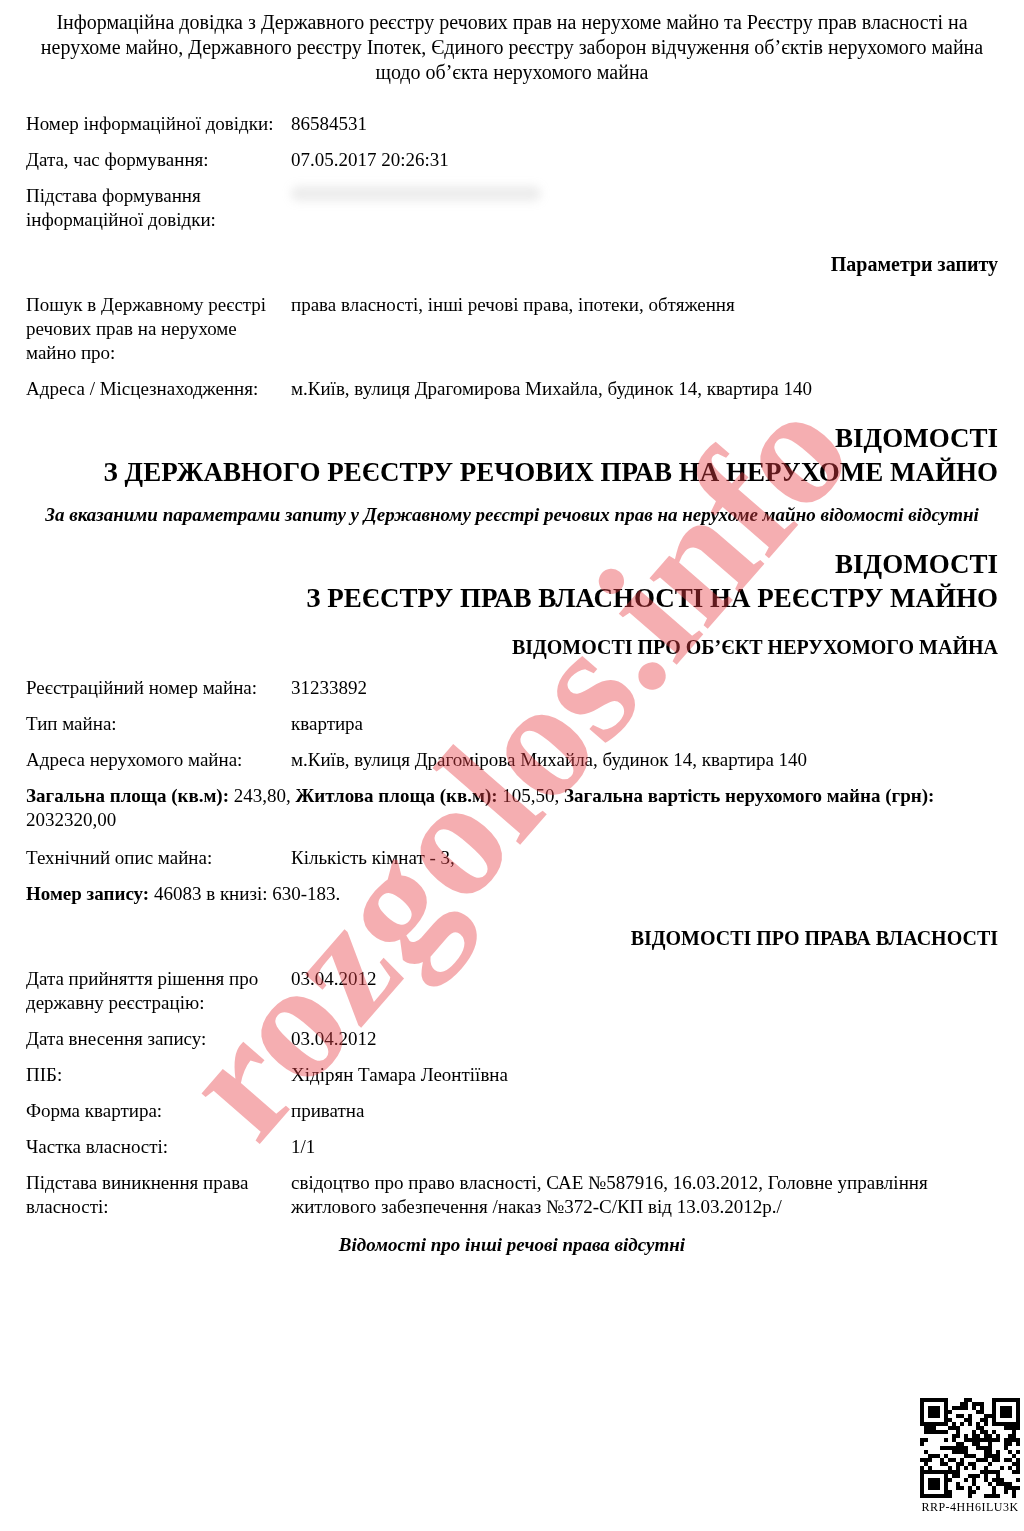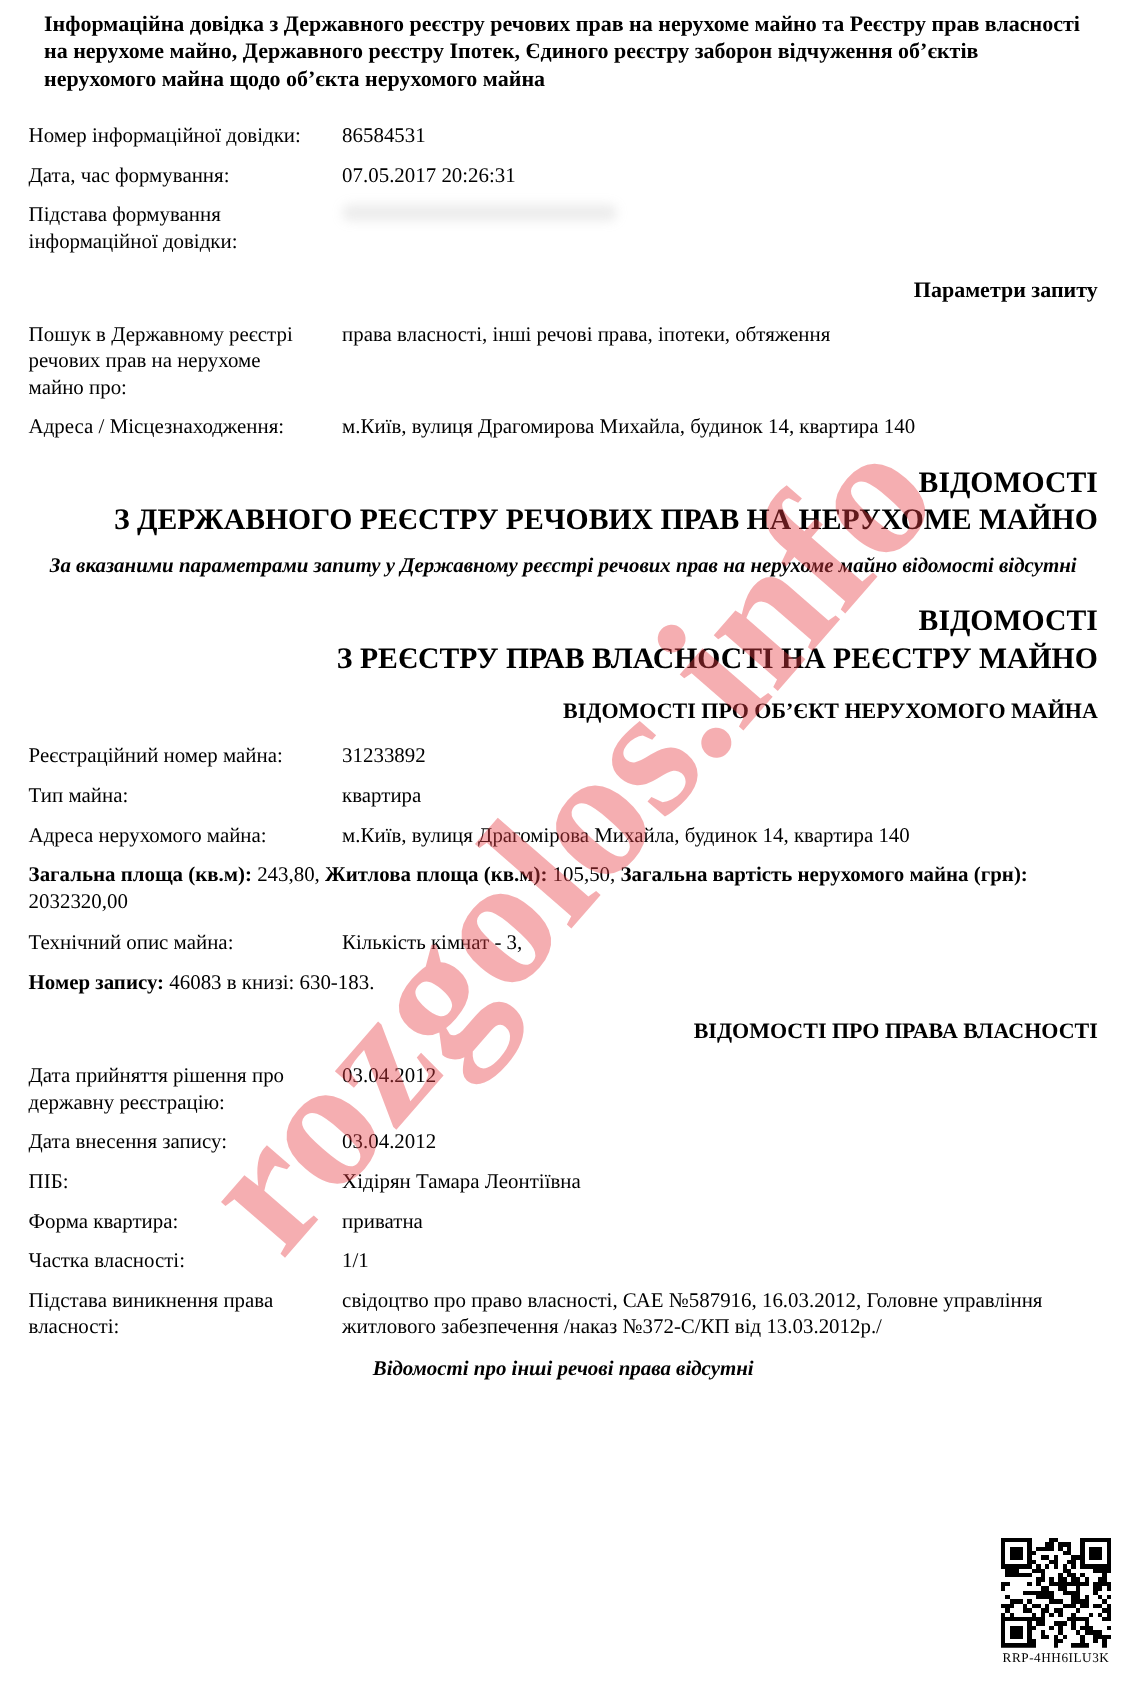--- a/index.html
+++ b/index.html
@@ -11,27 +11,27 @@
     margin:0 auto;
     background:#ffffff;
     color:#000;
     font-family:"Liberation Serif", serif;
     font-size:19px;
     line-height:1.26;
     padding:8px 26px 0 26px;
     overflow:hidden;
   }
   .doc-title {
-    font-weight:bold;
-    text-align:left;
+    font-weight:normal;
+    text-align:center;
     font-size:20px;
     line-height:1.24;
     margin:2px 14px 28px 14px;
   }
-  .field-row { display:flex; margin-bottom:12px;gap:20px; }
+  .field-row { display:flex; margin-bottom:12px; }
   .field-row .label { flex:0 0 265px; padding-right:12px; }
   .field-row .value { flex:1; position:relative; }
   .bold-label .label { font-weight:normal; }
   .section-heading {
     text-align:right;
     font-weight:bold;
     font-size:20px;
     margin:20px 0 16px 0;
   }
   .section-heading.big { font-size:27px; margin-bottom:4px; }
@@ -59,21 +59,21 @@
     font-size:168px;
     font-weight:bold;
     font-family:"Liberation Serif", serif;
     color:rgba(232,62,70,0.42);
     white-space:nowrap;
     pointer-events:none;
     z-index:5;
   }
   .qr-wrap {
     position:absolute;
-    right:12px; top:1398px;
+    right:2px; top:1398px;
     width:104px;
     text-align:center;
     z-index:2;
   }
   .qr-wrap svg { display:block; margin:0 auto 2px auto; background:#fff; }
   .qr-label { font-size:12px; letter-spacing:0.5px; white-space:nowrap; }
 </style>
 </head>
 <body>
 

